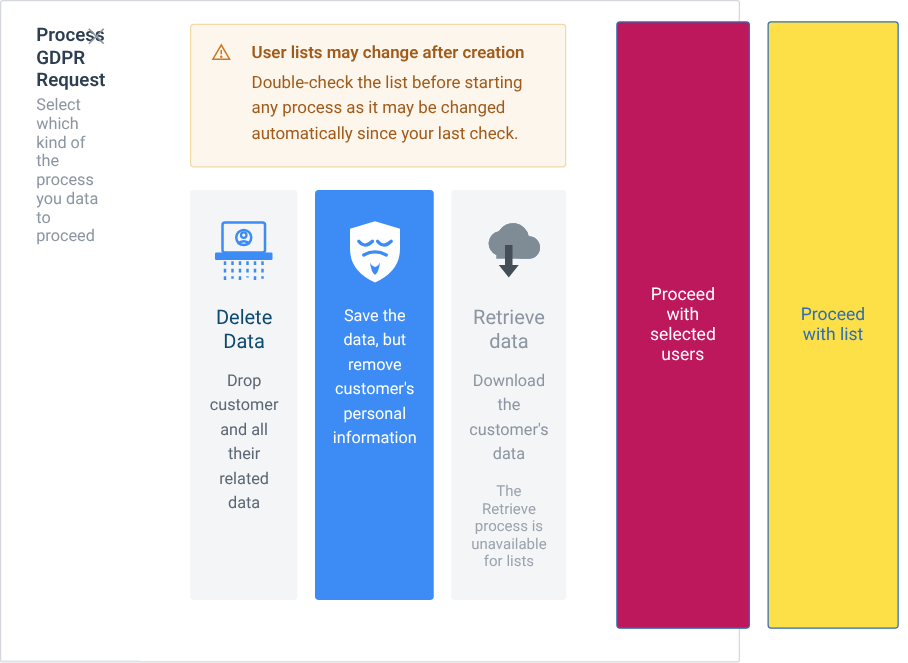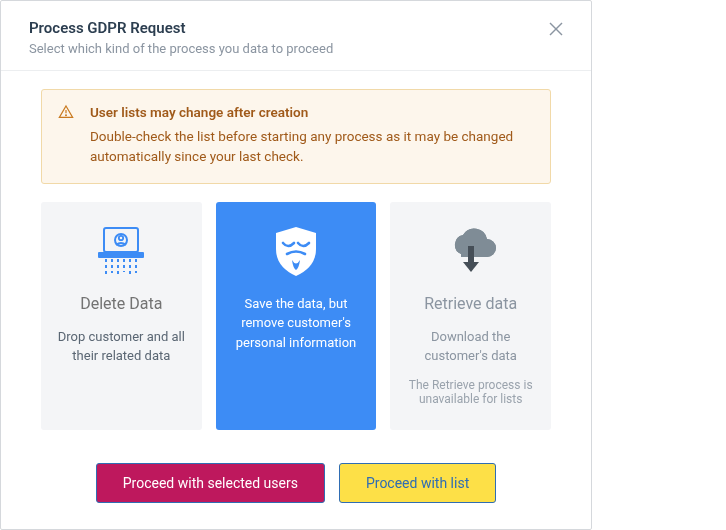--- a/index.html
+++ b/index.html
@@ -9,21 +9,20 @@
     width: 726px;
     height: 530px;
     overflow: hidden;
   }
   .modal {
     width: 592px;
     height: 530px;
     border: 1px solid #d5d8dc;
     border-radius: 2px;
     display: flex;
-    flex-direction: column;
     position: relative;
   }
   .modal-header {
     padding: 18px 28px 14px 28px;
     border-bottom: 1px solid #eceef0;
     position: relative;
   }
   .modal-title {
     font-size: 15px;
     font-weight: 600;
@@ -103,21 +102,21 @@
     display: flex;
     align-items: center;
     justify-content: center;
     margin-bottom: 14px;
   }
   .opt-title {
     font-size: 16px;
     font-weight: 400;
     margin-bottom: 14px;
   }
-  .option:not(.selected):not(.disabled) .opt-title { color: #737373; }
+  .option:not(.selected):not(.disabled) .opt-title { color: #0c4a6e; }
   .opt-desc {
     font-size: 13px;
     line-height: 1.5;
   }
   .option:not(.selected):not(.disabled) .opt-desc { color: #5a6673; }
   .opt-note {
     font-size: 12px;
     margin-top: 12px;
     color: #9aa3ad;
   }

